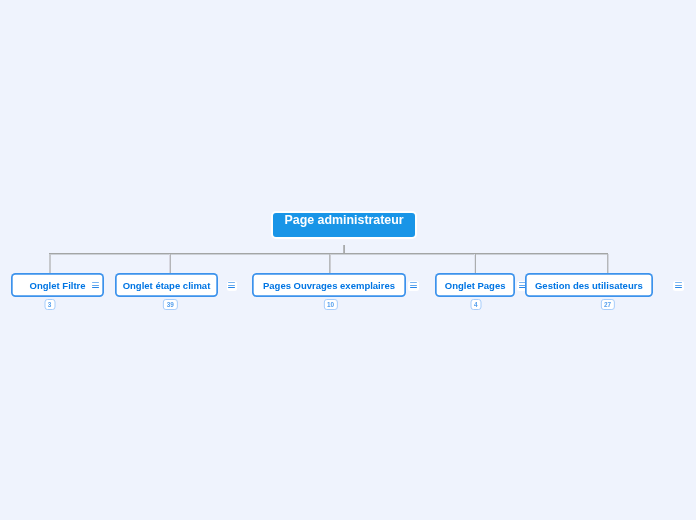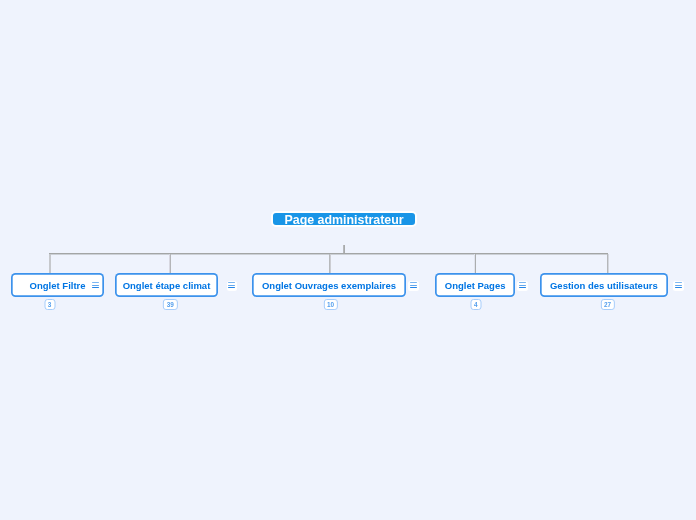--- a/index.html
+++ b/index.html
@@ -14,21 +14,21 @@
   }
   #stage { position: relative; width: 696px; height: 520px; }
   #stage { opacity: 0.999; }
   .node span, .node-root span, .badge span { opacity: 0.995; }
 
   
   .node-root {
     position: absolute;
     box-sizing: border-box;
     left: 270.9px; top: 210.8px;
-    width: 146.4px; height: 16px;
+    width: 146.4px; height: 28px;
     background: #1995e7;
     border: 2.5px solid #ffffff;
     border-radius: 5px;
     color: #ffffff;
     font-size: 12.4px;
     font-weight: bold;
     line-height: 1;
     display: flex; align-items: flex-start; justify-content: center;
     white-space: nowrap;
   }
@@ -137,21 +137,21 @@
   <div class="hamb" style="left:226.5px; top:280.5px;">
       <i></i>
       <i></i>
       <i></i>
     </div>
   <div class="badge" style="left:170.3px; top:299px;">
       <span>39</span>
     </div>
 
   <div class="node" style="left:252px; top:273.3px; width:154px; height:24.1px;">
-    <span>Onglet Ouvrages exemplaires</span>
+    <span>Pages Ouvrages exemplaires</span>
   </div>
   <div class="hamb" style="left:408px; top:280.5px;">
       <i></i>
       <i></i>
       <i></i>
     </div>
   <div class="badge" style="left:330.5px; top:299px;">
       <span>10</span>
     </div>
 
@@ -160,21 +160,21 @@
   </div>
   <div class="hamb" style="left:517.3px; top:280.5px;">
       <i></i>
       <i></i>
       <i></i>
     </div>
   <div class="badge" style="left:475.8px; top:299px;">
       <span>4</span>
     </div>
 
-  <div class="node" style="left:540px; top:273.3px; width:127.7px; height:24.1px;">
+  <div class="node" style="left:525px; top:273.3px; width:127.7px; height:24.1px;">
     <span>Gestion des utilisateurs</span>
   </div>
   <div class="hamb" style="left:673.4px; top:280.5px;">
       <i></i>
       <i></i>
       <i></i>
     </div>
   <div class="badge" style="left:607.6px; top:299px;">
       <span>27</span>
     </div>

